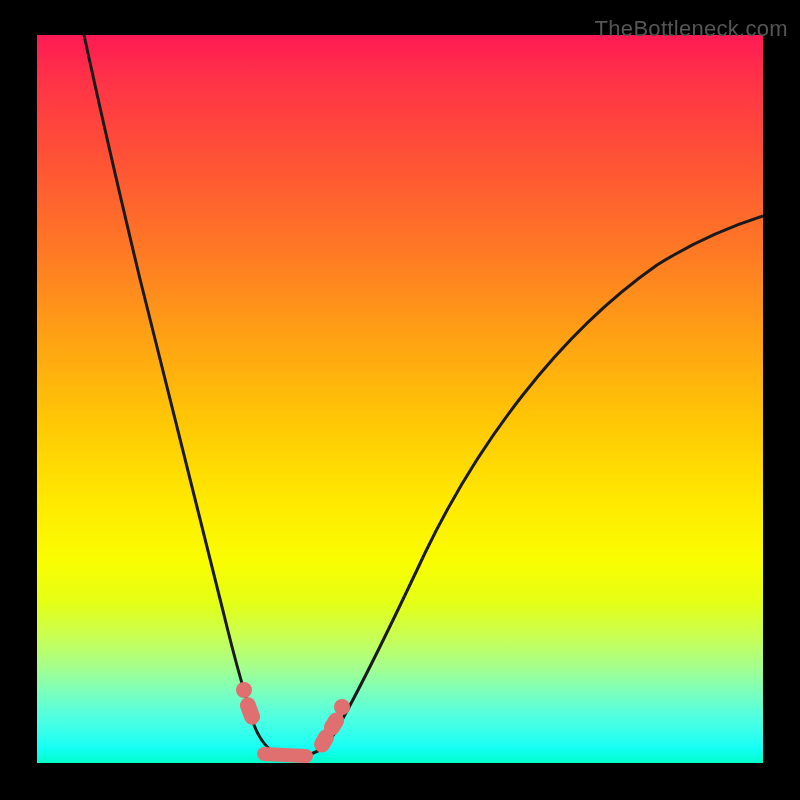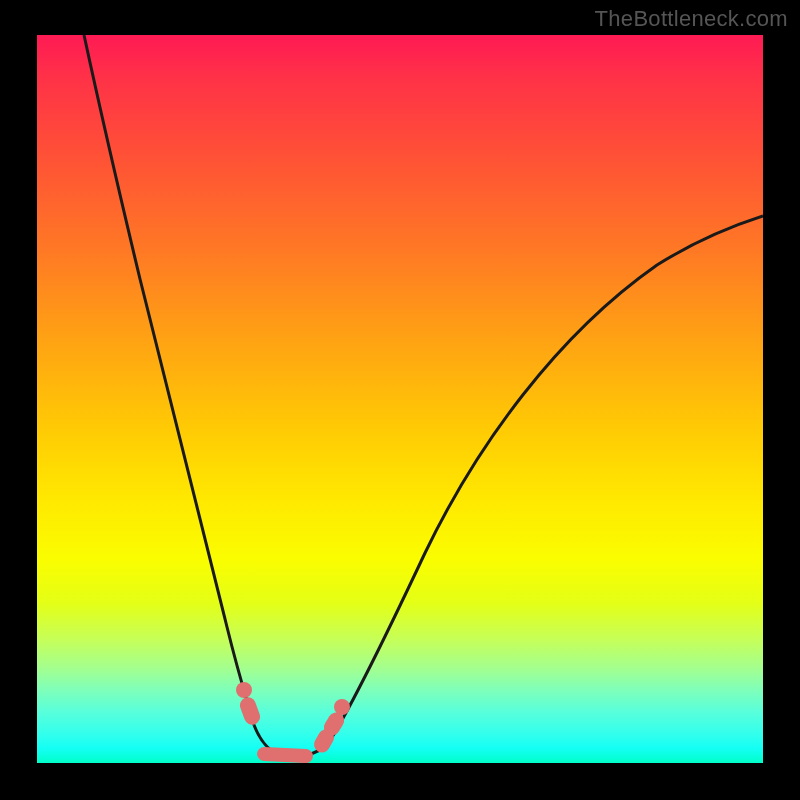--- a/index.html
+++ b/index.html
@@ -46,21 +46,21 @@
       #a3ff8f 87%,
       #7effba 90%,
       #58ffdb 93%,
       #33ffec 96%,
       #14fff4 98%,
       #00ffc9 100%
     );
   }
   .watermark {
     position: absolute;
-    top: 6px;
+    top: 16px;
     right: 12px;
     color: #555;
     font-size: 22px;
     font-weight: 500;
     letter-spacing: 0.3px;
     user-select: none;
   }
   svg.curve {
     position: absolute;
     left: 0; top: 0;

